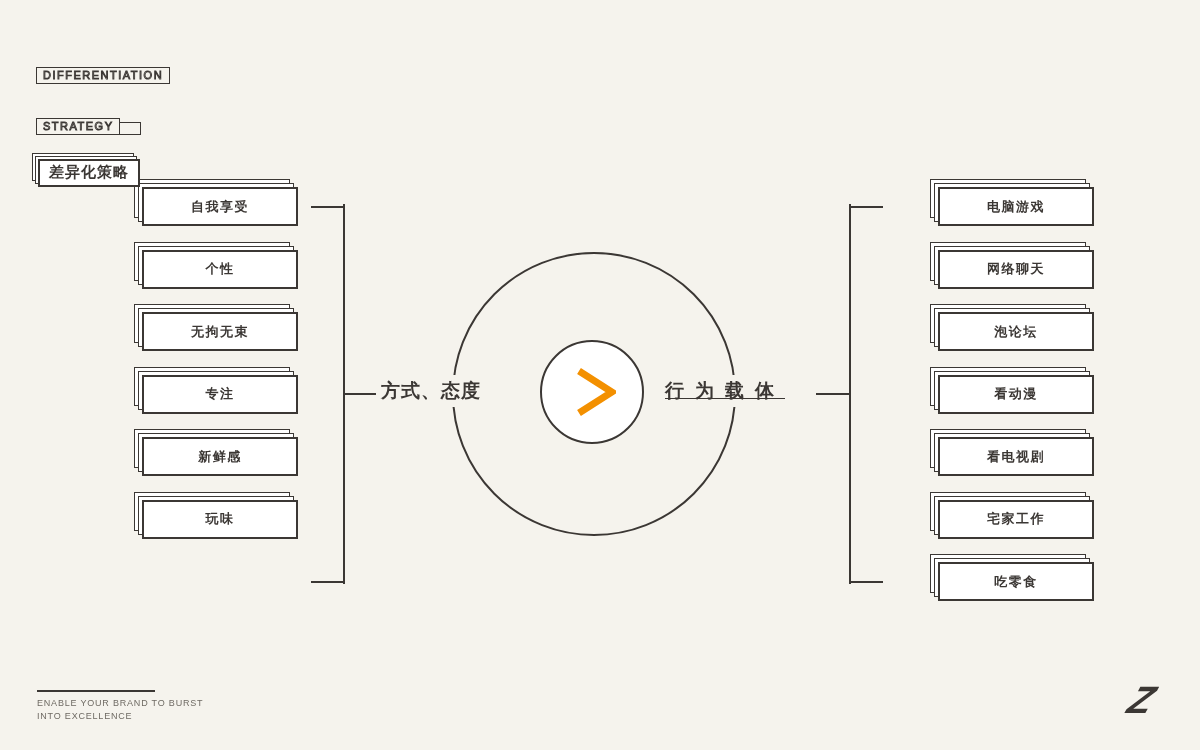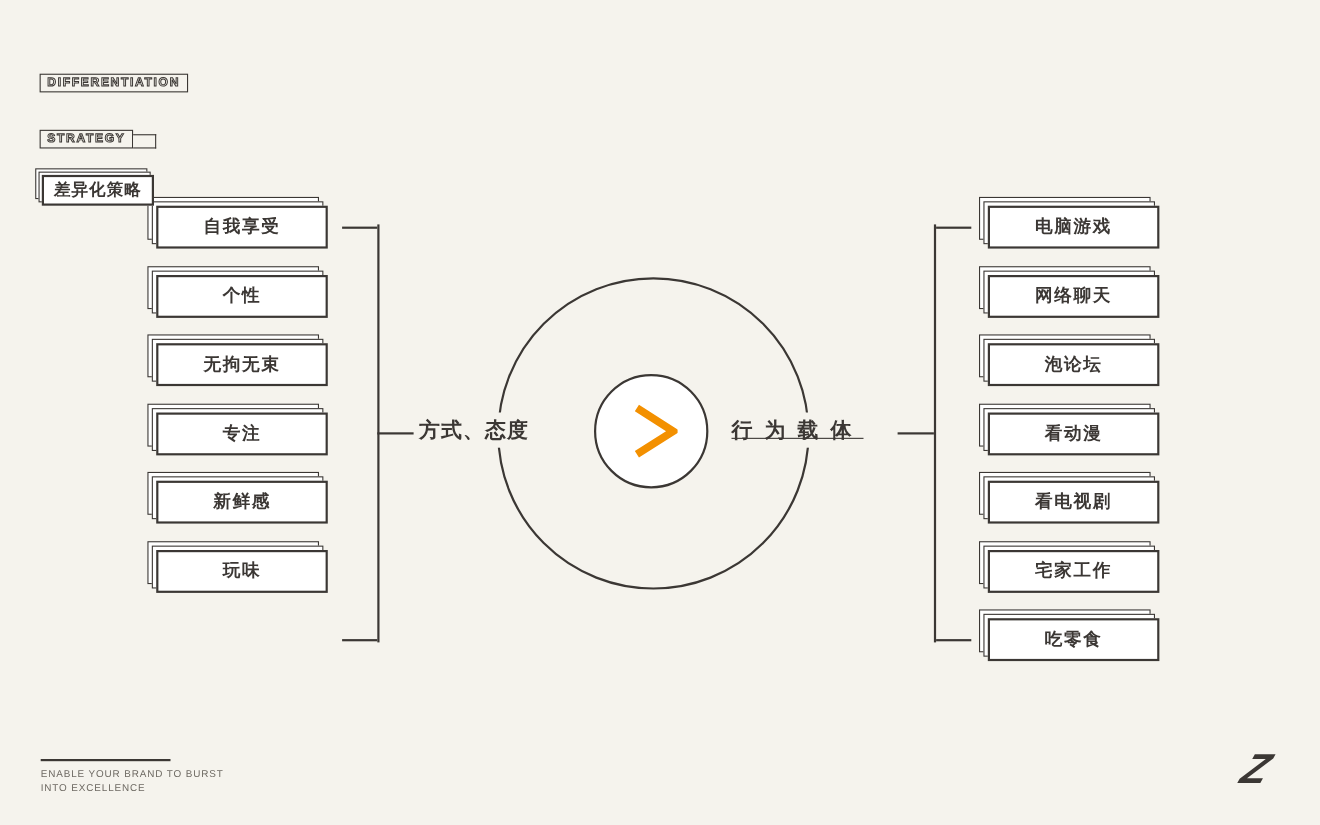--- a/index.html
+++ b/index.html
@@ -12,21 +12,21 @@
   .page{
     position:relative; width:1200px; height:750px; background:var(--bg);
     isolation:isolate; overflow:hidden;
     font-family:"Liberation Sans","DejaVu Sans",sans-serif; color:var(--ink);
   }
 
   
   .hdr{position:absolute; left:36px; top:32px;}
   .hdr-box{
     display:inline-block; border:1.5px solid var(--ink);
-    padding:1px 6px 2px 6px; font-size:11px; font-weight:700; letter-spacing:1.5px;
+    padding:1px 6px 2px 6px; font-size:11px; font-weight:400; letter-spacing:1.5px;
     color:transparent; -webkit-text-stroke:0.9px var(--ink); background:var(--bg);
     white-space:nowrap;
     margin-top:35px;
   }
   .hdr-row2{display:flex; align-items:flex-end; margin-top:-1.5px;}
   .hdr-tail{width:20px; height:11px; border:1.5px solid var(--ink); border-left:none; background:var(--bg);}
   .hdr-cn{
     margin-top:24px; margin-left:2px; position:relative; display:inline-flex;
     align-items:center; justify-content:center;
     background:#fff; border:2px solid var(--ink); padding:2px 9px 3px 9px;
@@ -35,26 +35,26 @@
   .hdr-cn::before,.hdr-cn::after{
     content:""; position:absolute; top:-2px; left:-2px; right:-2px; bottom:-2px;
     border:1.5px solid var(--ink); background:#fff;
   }
   .hdr-cn::before{transform:translate(-3px,-3px); z-index:-1;}
   .hdr-cn::after{transform:translate(-6px,-6px); z-index:-2;}
 
   
   .col{position:absolute; top:187px; display:flex; flex-direction:column; gap:23.5px;}
   .col-left{left:142px;}
-  .col-right{left:898px;align-items:flex-end;}
+  .col-right{left:938px;align-items:flex-end;}
   .stack{
     position:relative; width:156px; height:39px; box-sizing:border-box;
     background:#fff; border:2px solid var(--ink);
     display:flex; align-items:center; justify-content:center;
-    font-size:16px; font-weight:700; letter-spacing:1.5px; color:var(--ink);
+    font-size:13px; font-weight:700; letter-spacing:1.5px; color:var(--ink);
   }
   .stack::before,.stack::after{
     content:""; position:absolute; top:-2px; left:-2px; right:-2px; bottom:-2px;
     border:1.5px solid var(--ink); background:#fff;
   }
   .stack::before{transform:translate(-4px,-4px); z-index:-1;}
   .stack::after{transform:translate(-8px,-8px); z-index:-2;}
 
   
   .ln{position:absolute; background:var(--ink);}

